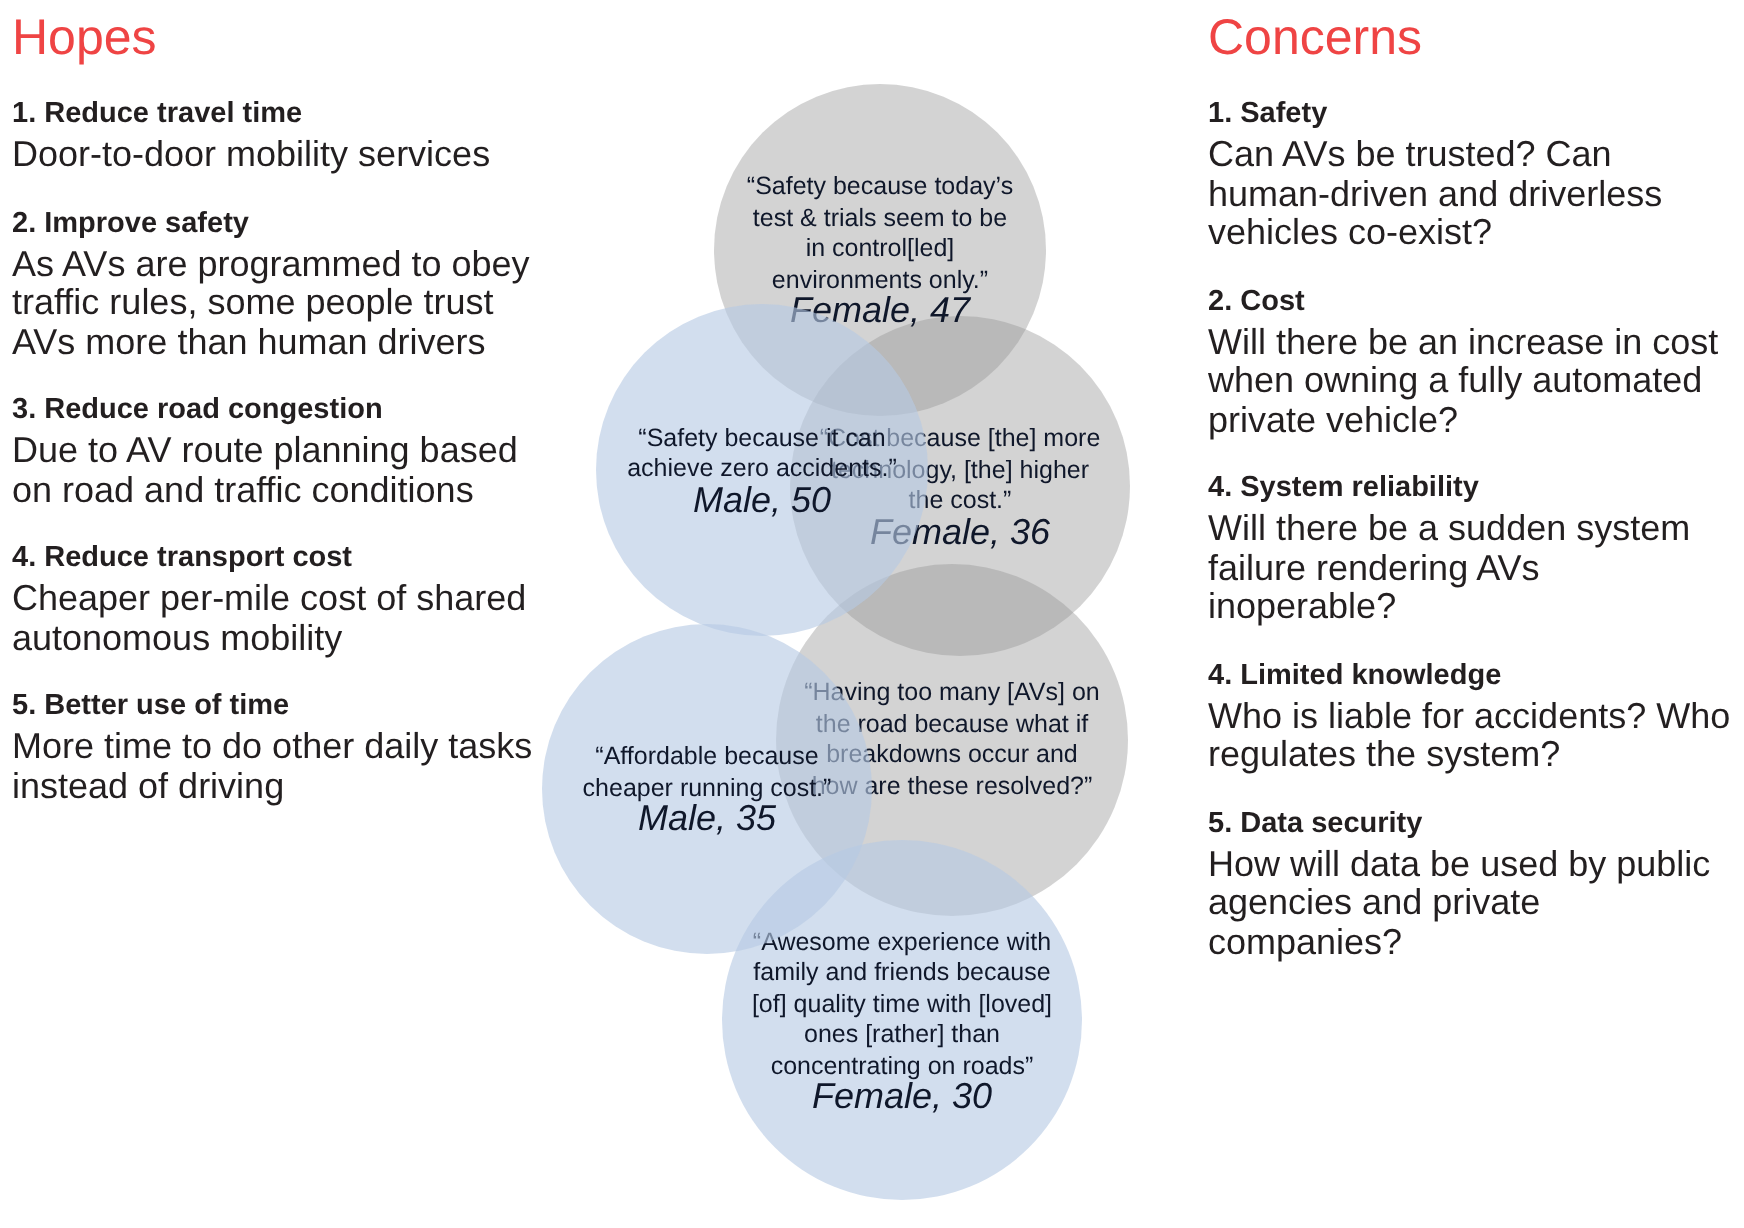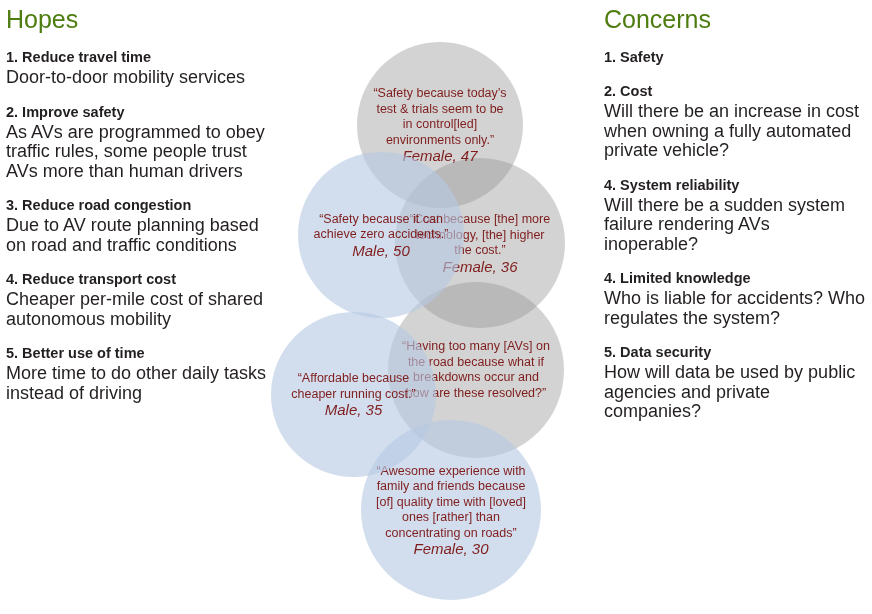--- a/index.html
+++ b/index.html
@@ -27,21 +27,21 @@
     width: 262px;
   }
   .column.left  { left: 6px; }
   .column.right { left: 604px; width: 262px; }
 
   .col-title {
     font-size: 25px;
     font-weight: 400;
     line-height: 30px;
     margin: 4px 0 14px 0;
-    color: #4d7c0f;
+    color: #ef4444;
   }
 
   .entry {
     margin-bottom: 15px;
   }
   .entry-head {
     font-size: 14.5px;
     font-weight: bold;
     line-height: 19px;
     margin-bottom: 1px;
@@ -65,25 +65,25 @@
     display: flex;
     align-items: center;
     justify-content: center;
     text-align: center;
     box-sizing: border-box;
   }
   .bubble .quote-wrap {
     padding: 0 14px;
     font-size: 12.5px;
     line-height: 15.5px;
-    color: #7f1d1d;
+    color: #0f172a;
   }
   .bubble .attrib {
     font-style: italic;
-    font-size: 15px;
+    font-size: 18px;
     line-height: 15.5px;
   }
 
   
   .b-grey { background: rgba(150,150,150,0.42); }
   
   .b-blue { background: rgba(183,202,228,0.62); }
 
   
   #bubble-safety-trials  { left: 102px; top: 42px;  width: 166px; height: 166px; z-index: 3; }
@@ -166,20 +166,21 @@
       </div>
     </div>
 
   </div>
 
   <div class="column right">
     <div class="col-title">Concerns</div>
 
     <div class="entry">
       <div class="entry-head">1. Safety</div>
+      <div class="entry-body">Can AVs be trusted? Can human-driven and driverless vehicles co-exist?</div>
     </div>
     <div class="entry">
       <div class="entry-head">2. Cost</div>
       <div class="entry-body">Will there be an increase in cost when owning a fully automated private vehicle?</div>
     </div>
     <div class="entry">
       <div class="entry-head">4. System reliability</div>
       <div class="entry-body">Will there be a sudden system failure rendering AVs inoperable?</div>
     </div>
     <div class="entry">

